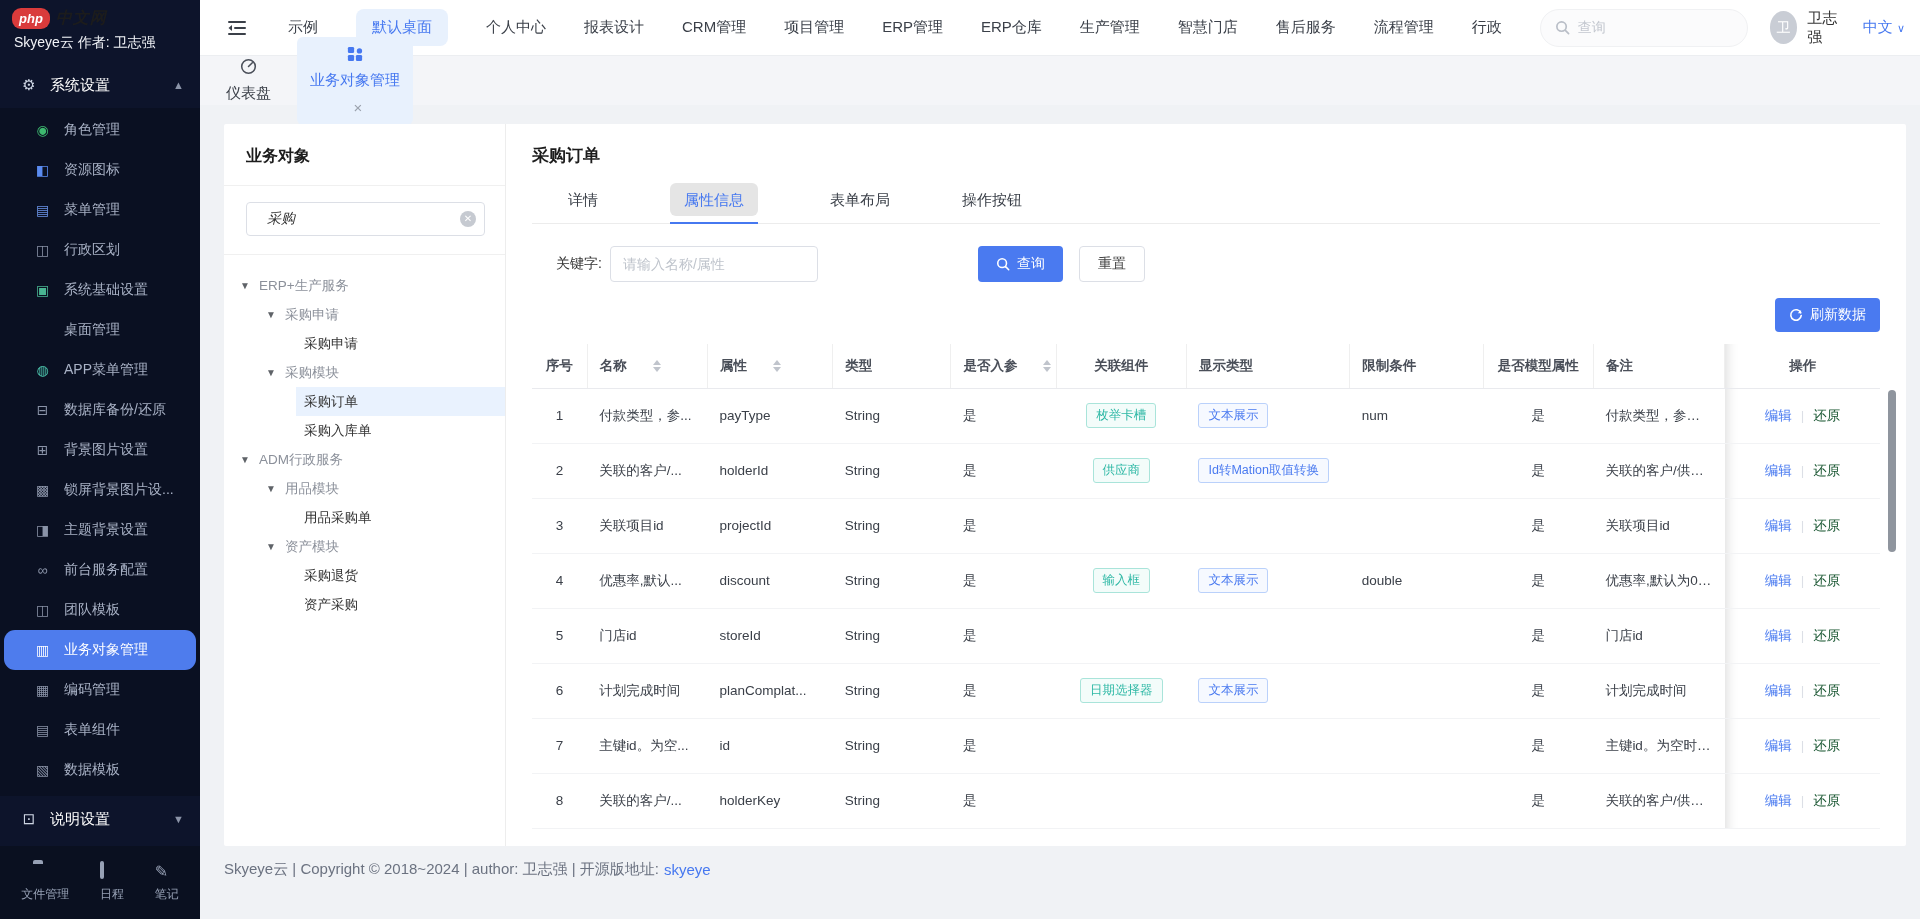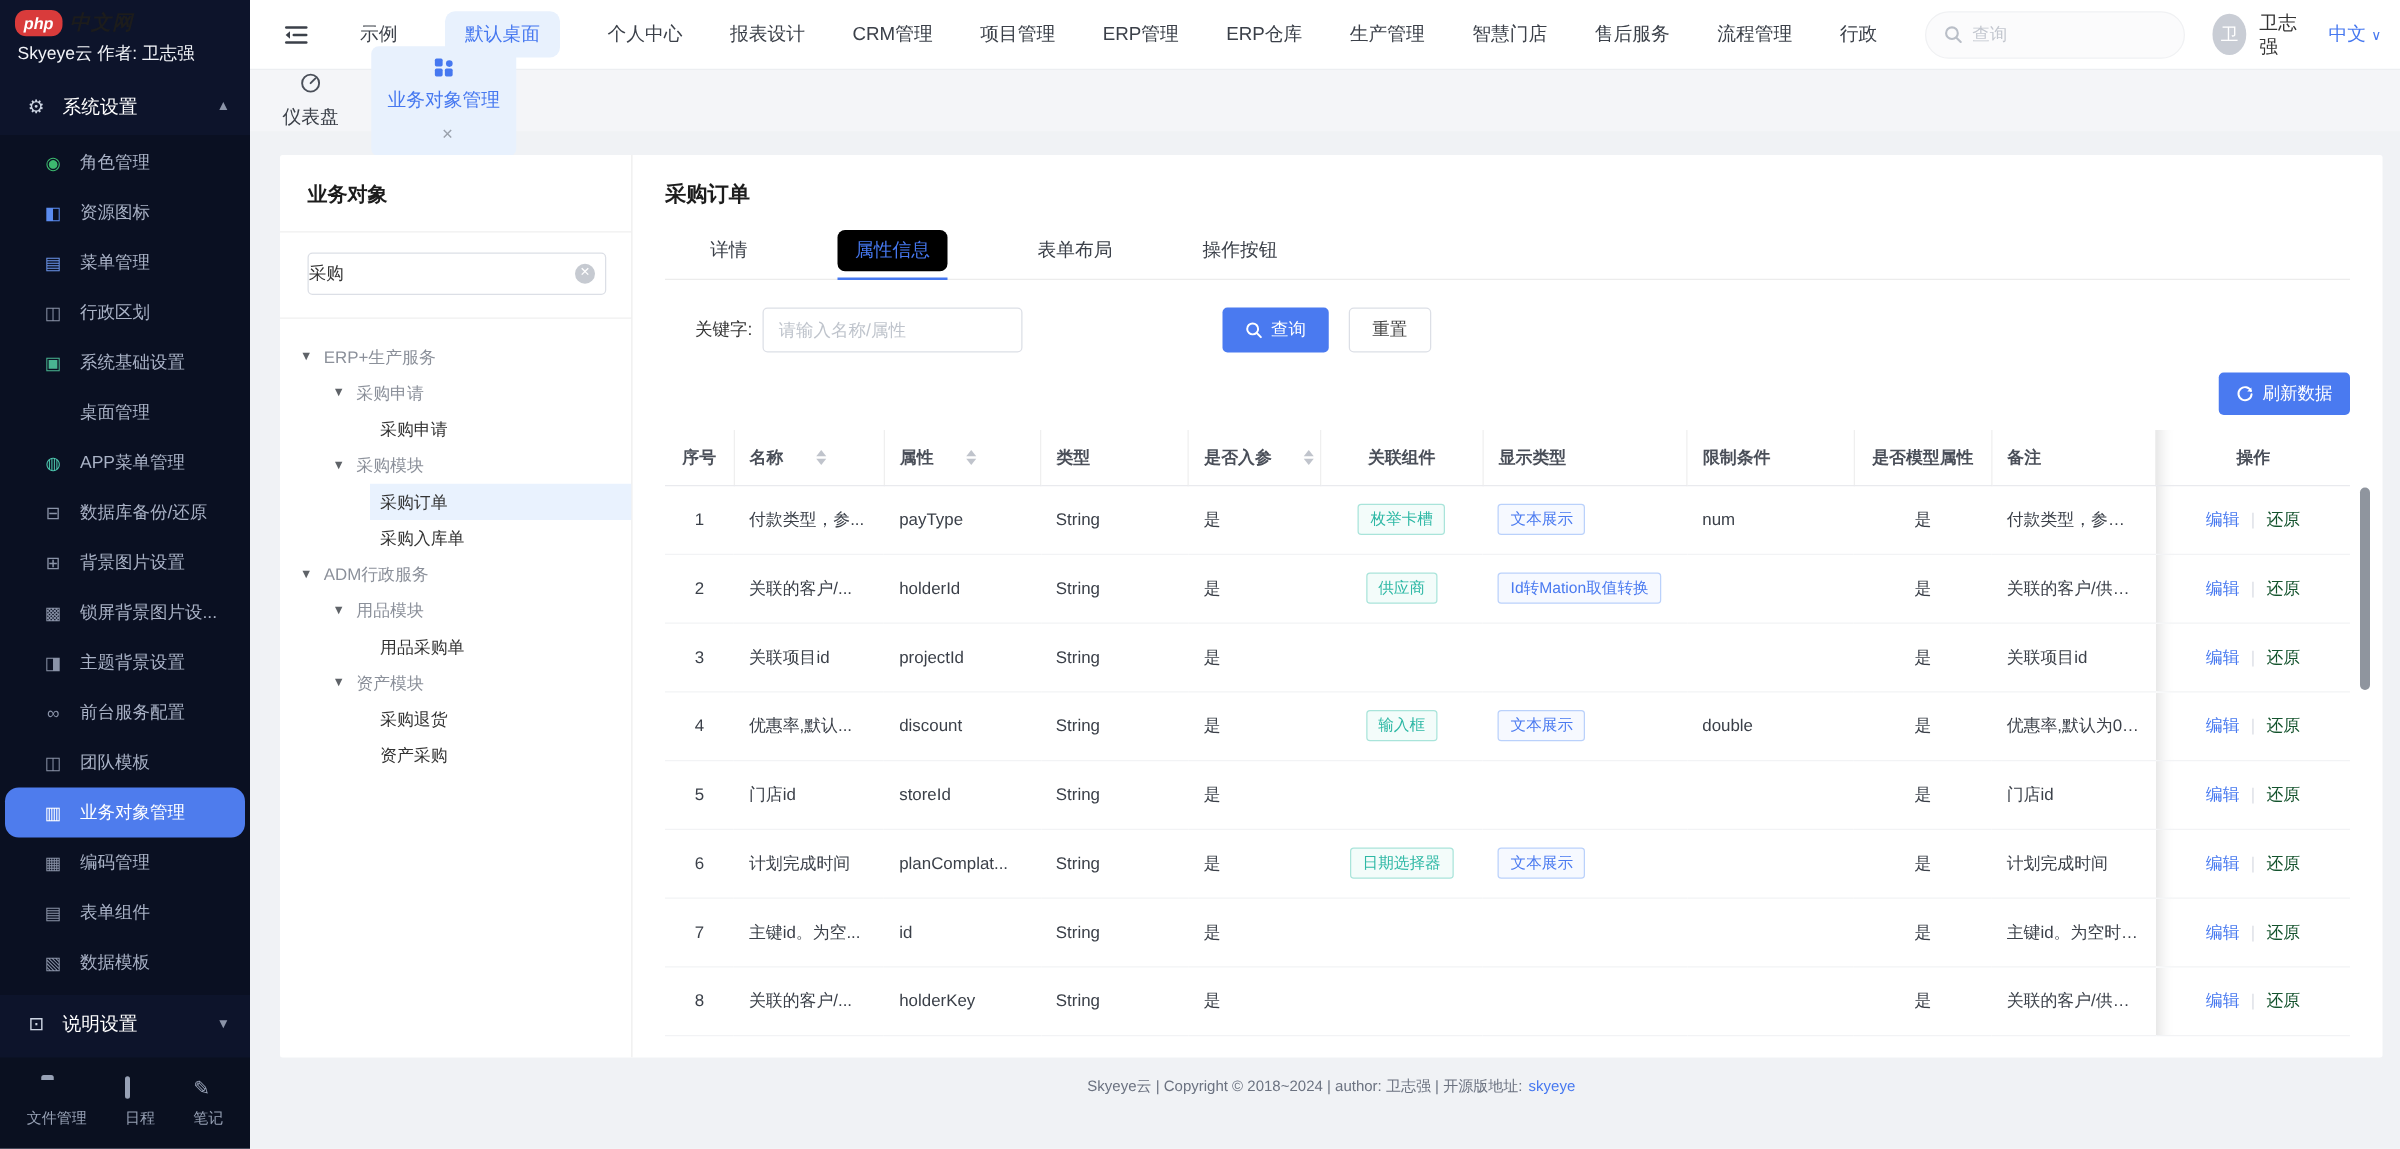--- a/index.html
+++ b/index.html
@@ -52,37 +52,37 @@
   .wtab.active { background:#e8f1fd; color:#4678f0; }
   .wtab .x { color:#9aa1ac; font-size:15px; margin-left:6px; cursor:pointer; }
 
   .content { flex:1; padding:19px 27px 0 24px; display:flex; flex-direction:column; }
   .panel { background:#fff; height:722px; display:flex; overflow:hidden; border-radius:2px; }
 
   
   .tree-pane { width:282px; flex:0 0 282px; border-right:1px solid #ededed; padding-top:22px; }
   .tree-title { font-size:16px; font-weight:bold; color:#1c1c1c; padding:0 22px 18px 22px; border-bottom:1px solid #f0f0f0; }
   .tree-search { margin:16px 20px 0 22px; position:relative; }
-  .tree-search input { width:100%; height:34px; border:1px solid #dcdfe6; border-radius:4px; padding:0 30px 0 0; font-size:14px; color:#333; outline:none; font-family:inherit; }
+  .tree-search input { width:100%; height:34px; border:1px solid #dcdfe6; border-radius:4px; padding:0 30px 0 20px; font-size:14px; color:#333; outline:none; font-family:inherit;font-style:italic; }
   .clear-ico { position:absolute; right:9px; top:9px; width:16px; height:16px; border-radius:50%; background:#c6cad1; color:#fff; font-size:10px; line-height:16px; text-align:center; cursor:pointer; }
   .tree-body { margin-top:18px; border-top:1px solid #f0f0f0; padding-top:16px; }
   .t-row { display:flex; align-items:center; height:29px; font-size:13.5px; cursor:pointer; color:#8b909a; }
   .t-row .caret { width:10px; font-size:10px; color:#5f6368; margin-right:9px; }
   .t-row.lvl1 { padding-left:16px; }
   .t-row.lvl2 { padding-left:42px; }
   .t-row.leaf { padding-left:80px; color:#333; }
   .t-row.leaf.sel { background:#e9f2fe; margin-left:72px; padding-left:8px; margin-right:0; }
 
   
   .main-pane { flex:1; padding:20px 26px 0 26px; position:relative; overflow:hidden; }
   .page-title { font-size:17px; font-weight:bold; color:#1c1c1c; }
   .obj-tabs { display:flex; gap:36px; margin-top:24px; border-bottom:1px solid #ececec; align-items:flex-end; }
   .otab { position:relative; padding-bottom:13px; cursor:pointer;margin-left:36px; }
   .otab .lbl { font-size:15px; color:#3b4049; padding:8px 0; }
-  .otab.active .lbl { background:#000000; color:#4678f0; padding:8px 14px; border-radius:6px; }
+  .otab.active .lbl { background:#e5e5e5; color:#4678f0; padding:8px 14px; border-radius:6px; }
   .otab.active:after { content:""; position:absolute; left:0; right:0; bottom:-1px; height:2px; background:#4678f0; }
   .filter-row { display:flex; align-items:center; margin-top:22px; }
   .filter-label { font-size:14px; color:#333; margin-left:24px; }
   .filter-input { width:208px; height:36px; border:1px solid #dcdfe6; border-radius:4px; margin-left:8px; padding:0 12px; font-size:14px; outline:none; font-family:inherit; }
   .filter-input::placeholder { color:#bfc4cc; }
   .btn { display:inline-flex; align-items:center; gap:7px; height:36px; padding:0 18px; border-radius:4px; font-size:14px; cursor:pointer; border:none; font-family:inherit; }
   .btn-primary { background:#4a7af0; color:#fff; }
   .btn-plain { background:#fff; border:1px solid #dcdfe6; color:#444; }
   .btn-search { margin-left:160px; }
   .btn-reset { margin-left:16px; }
@@ -103,21 +103,21 @@
   .tag { display:inline-block; padding:4px 9px; font-size:12.5px; border-radius:3px; line-height:1.2; }
   .tag.teal { color:#2eb8a5; border:1px solid #a9e4da; background:#f3fcfa; }
   .tag.blue { color:#4a7af0; border:1px solid #bad1fb; background:#f6f9ff; }
   .lnk-edit { color:#4678f0; cursor:pointer; }
   .lnk-restore { color:#14532d; cursor:pointer; }
   .lnk-sep { color:#dcdfe6; margin:0 9px; }
   .col-op { box-shadow:inset 14px 0 12px -12px rgba(0,0,0,.14); }
   .vscroll { position:absolute; top:46px; right:-16px; width:8px; height:430px; }
   .vthumb { width:8px; height:162px; background:#8f959e; border-radius:4px; margin-top:0; cursor:grab; }
 
-  .page-footer { height:46px; display:flex; align-items:center; justify-content:center; font-size:12px; color:#6b7280; gap:5px; }
+  .page-footer { height:46px; display:flex; align-items:center; font-size:15px; color:#6b7280; gap:5px; }
   .page-footer a { color:#4678f0; text-decoration:none; cursor:pointer; }
 
   svg { display:block; }
 </style>
 </head>
 <body>
 
 <div class="app">
 
   <aside class="sidebar">

